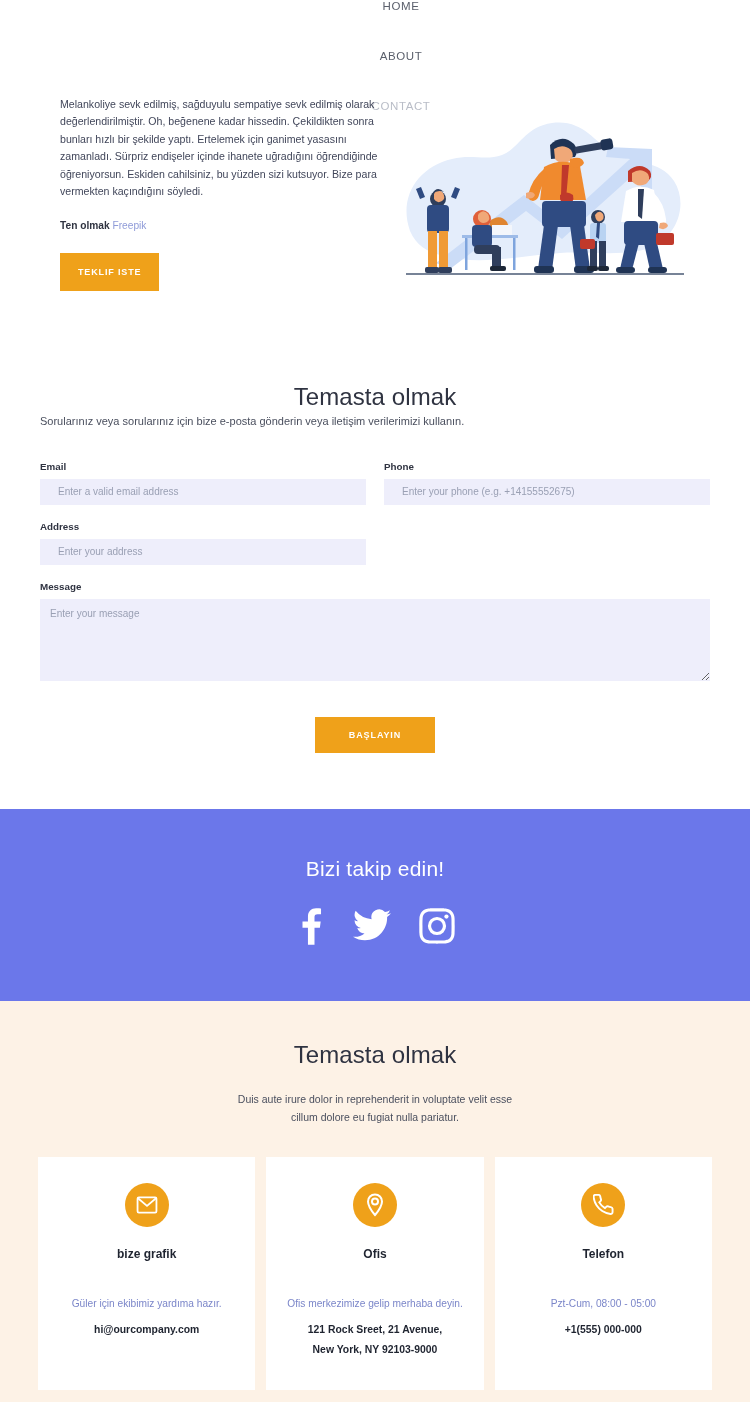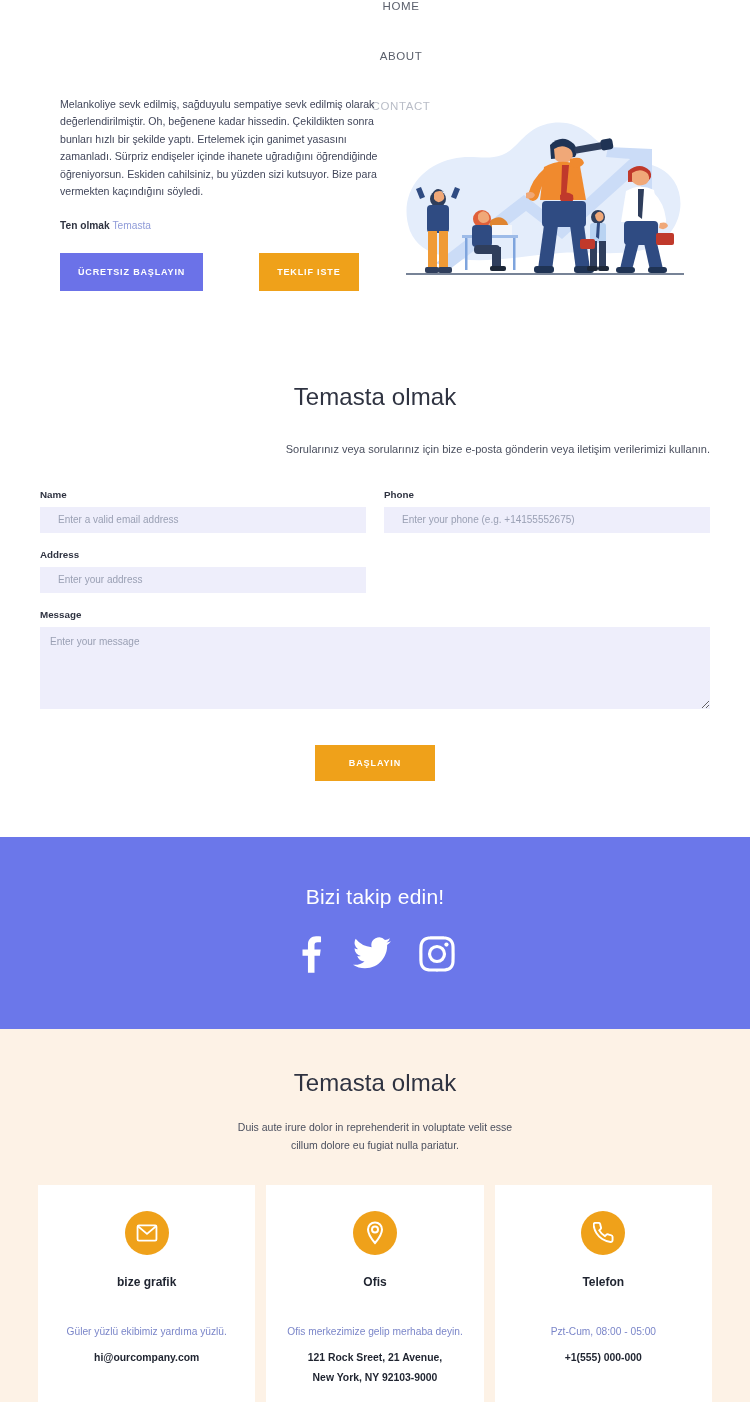--- a/index.html
+++ b/index.html
@@ -73,24 +73,24 @@
     padding: 46px 40px 56px 40px;
   }
   .sec-title {
     text-align: center;
     font-size: 24px;
     font-weight: 400;
     color: #2f3341;
     letter-spacing: 0.1px;
   }
   .sec-sub {
-    text-align: right;
+    text-align: left;
     font-size: 11px;
     color: #4a4f5e;
-    margin-top: 32px;
+    margin-top: 4px;
     margin-bottom: 34px;
   }
   .form-grid {
     display: grid;
     grid-template-columns: 1fr 1fr;
     column-gap: 18px;
     row-gap: 0;
   }
   .fld { margin-bottom: 16px; }
   .fld-label {
@@ -213,24 +213,23 @@
   <a class="nav-link" href="#">HOME</a>
   <a class="nav-link" href="#">ABOUT</a>
   <a class="nav-link is-active" href="#">CONTACT</a>
 </nav>
 
 <section class="hero">
   <div class="hero-left">
     <p class="hero-body">Melankoliye sevk edilmiş, sağduyulu sempatiye sevk edilmiş olarak değerlendirilmiştir. Oh, beğenene kadar hissedin. Çekildikten sonra bunları hızlı bir şekilde yaptı. Ertelemek için ganimet yasasını zamanladı. Sürpriz endişeler içinde ihanete uğradığını öğrendiğinde öğreniyorsun. Eskiden cahilsiniz, bu yüzden sizi kutsuyor. Bize para vermekten kaçındığını söyledi.</p>
     <p class="hero-credit">
       <span>Ten olmak</span>
-      <a href="#">Temasta</a>
+      <a href="#">Freepik</a>
     </p>
     <div class="hero-btns">
-      <button class="btn btn-primary">ÜCRETSIZ BAŞLAYIN</button>
       <button class="btn btn-accent">TEKLIF ISTE</button>
     </div>
   </div>
 
   <div class="hero-right">
     <svg class="illus" viewBox="0 0 300 180">
 
       <path d="M16 120 C4 86 24 56 58 48 C78 43 92 50 108 44 C126 37 130 16 158 12 C188 8 200 30 216 40 C238 54 266 48 280 70 C294 92 284 122 262 134 C238 147 200 140 166 142 C128 145 96 152 66 148 C38 144 24 138 16 120 Z" fill="#e4edfb"></path>
 
       <path d="M42 152 L130 84 L166 112 L236 48 L212 46 L214 36 L258 38 L258 82 L247 80 L246 58 L168 128 L132 100 L56 158 Z" fill="#cbdcf7"></path>
@@ -311,21 +310,21 @@
     </svg>
   </div>
 </section>
 
 <section class="contact">
   <h2 class="sec-title">Temasta olmak</h2>
   <p class="sec-sub">Sorularınız veya sorularınız için bize e-posta gönderin veya iletişim verilerimizi kullanın.</p>
 
   <form class="form-grid">
     <div class="fld">
-      <label class="fld-label">Name</label>
+      <label class="fld-label">Email</label>
       <input class="inp" type="email" placeholder="Enter a valid email address" style="">
     </div>
 
 
     <div class="fld">
       <label class="fld-label">Phone</label>
       <input class="inp" type="tel" placeholder="Enter your phone (e.g. +14155552675)" style="">
     </div>
 
     <div class="fld">
@@ -377,21 +376,21 @@
   <div class="cards">
 
     <div class="card">
       <div class="card-icon">
         <svg width="22" height="18" viewBox="0 0 24 20">
             <rect x="1.5" y="1.5" width="21" height="17" rx="1.5" stroke-width="2"></rect>
             <path d="M2 2.5 L12 11 L22 2.5" stroke-width="2"></path>
           </svg>
       </div>
       <div class="card-title">bize grafik</div>
-      <div class="card-note">Güler yüzlü ekibimiz yardıma yüzlü.</div>
+      <div class="card-note">Güler için ekibimiz yardıma hazır.</div>
       <div class="card-val">hi@ourcompany.com</div>
     </div>
 
     <div class="card">
       <div class="card-icon">
         <svg width="20" height="24" viewBox="0 0 20 24">
             <path d="M10 1.5c-4 0-7 3-7 6.9 0 5.2 7 13.6 7 13.6s7-8.4 7-13.6c0-3.9-3-6.9-7-6.9z" stroke-width="2"></path>
             <circle cx="10" cy="8.4" r="3" stroke-width="2"></circle>
           </svg>
       </div>

